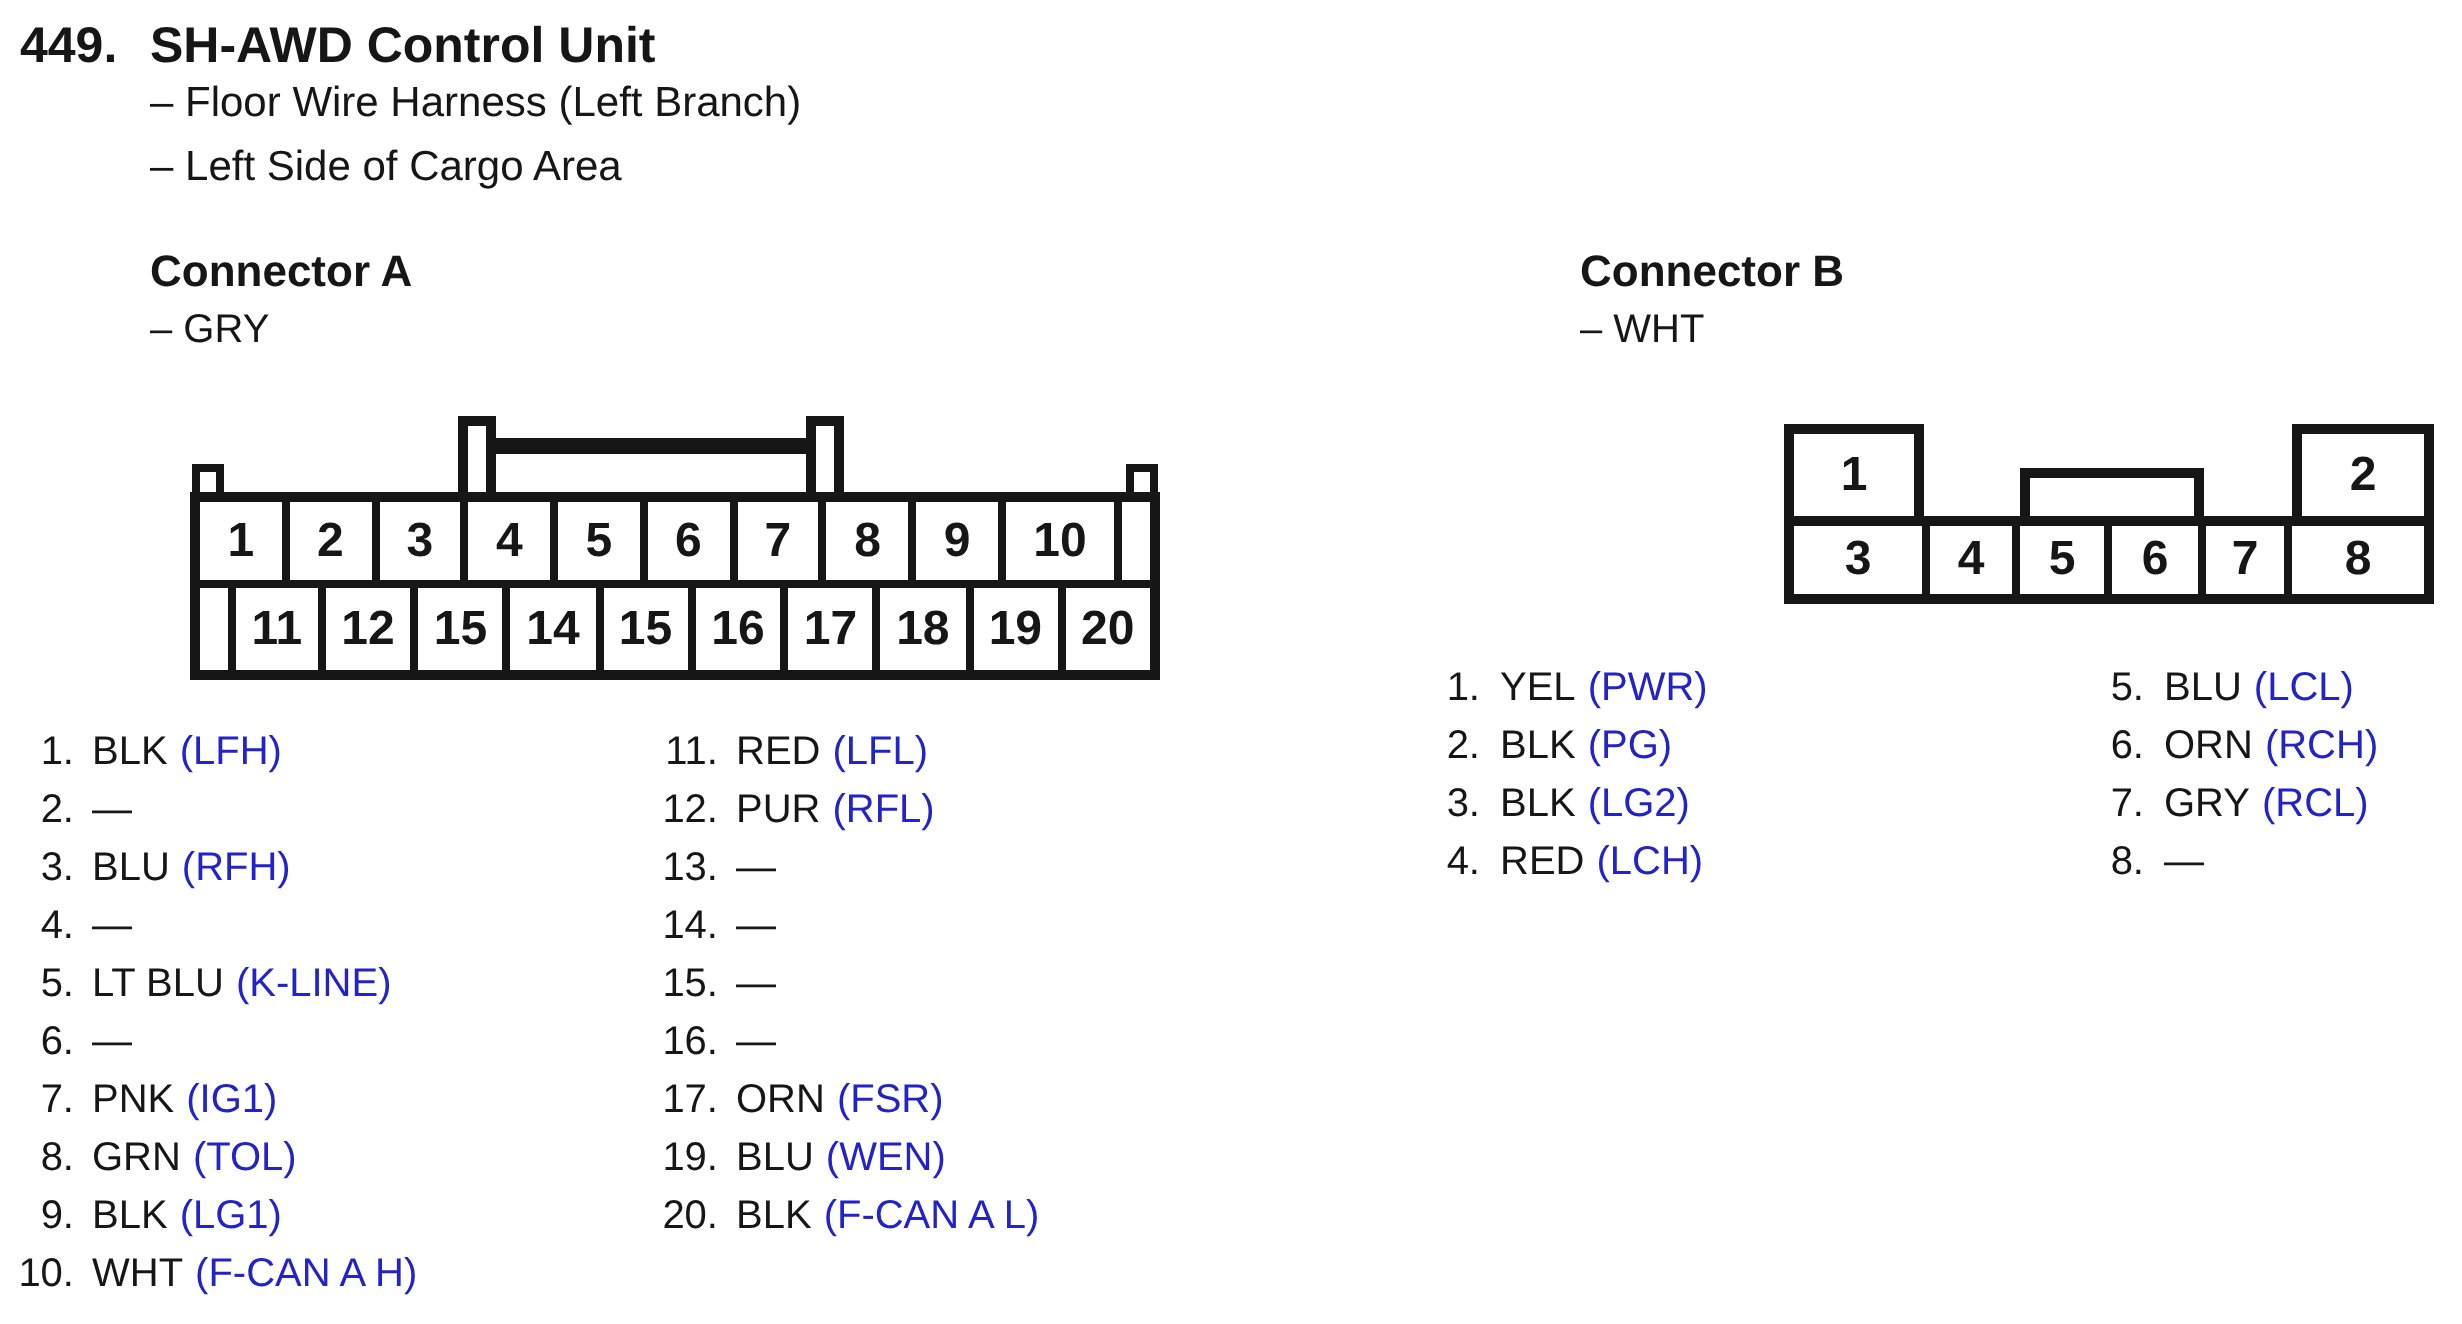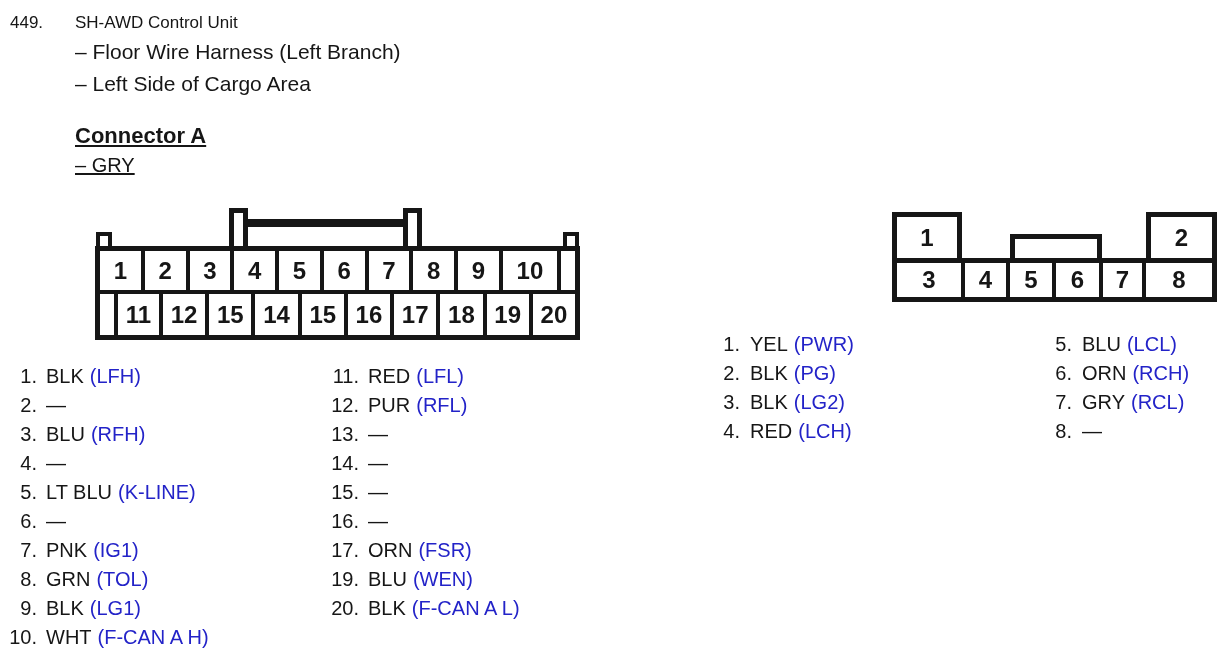--- a/index.html
+++ b/index.html
@@ -3,27 +3,27 @@
 <meta charset="utf-8">
 <style>
   :root { --ink:#161616; --code-blue:#2323c8; }
   * { box-sizing:border-box; margin:0; padding:0; }
   html,body { background:#ffffff; }
   body { font-family:"Liberation Sans", sans-serif; color:var(--ink); }
   .canvas { position:relative; width:1231px; height:662px; background:#ffffff; overflow:hidden; }
 
   
   .titleblock { position:absolute; left:10px; top:8px; }
-  .trow { font-size:17px; font-weight:normal; line-height:30px; white-space:nowrap; }
+  .trow { font-size:25px; font-weight:bold; line-height:30px; white-space:nowrap; }
   .tnum { display:inline-block; width:65px; }
   .subtitle { font-size:21px; line-height:27px; margin-left:65px; white-space:nowrap; }
   .subtitle.first { margin-top:5px; }
 
   
-  .connhead { position:absolute;text-decoration:underline; }
+  .connhead { position:absolute; }
   .connhead.a { left:75px; top:124px; }
   .connhead.b { left:790px; top:124px; }
   .conntitle { font-size:22px; font-weight:bold; line-height:24px; white-space:nowrap; }
   .conncolor { font-size:20px; margin-top:6px; white-space:nowrap; }
 
   
   .diagA { position:absolute; left:95px; top:208px; width:485px; }
   .a-tab { position:absolute; top:0; width:19px; height:38px; background:#fff;
            border:5px solid var(--ink); border-bottom:none; z-index:2; }
   .a-tab.l { left:134px; } .a-tab.r { left:308px; }
@@ -120,20 +120,24 @@
         <div class="cav">15</div>
         <div class="cav">16</div>
         <div class="cav">17</div>
         <div class="cav">18</div>
         <div class="cav">19</div>
         <div class="cav">20</div>
       </div>
     </div>
   </div>
 
+  <div class="connhead b">
+    <div class="conntitle">Connector B</div>
+    <div class="conncolor">– WHT</div>
+  </div>
 
   <div class="diagB">
     <div class="b-top">
       <div class="b-topcell c1">1</div>
       <div class="b-tab"></div>
       <div class="b-topcell c2">2</div>
     </div>
     <div class="b-bottom">
       <div class="cav">3</div>
       <div class="cav">4</div>

